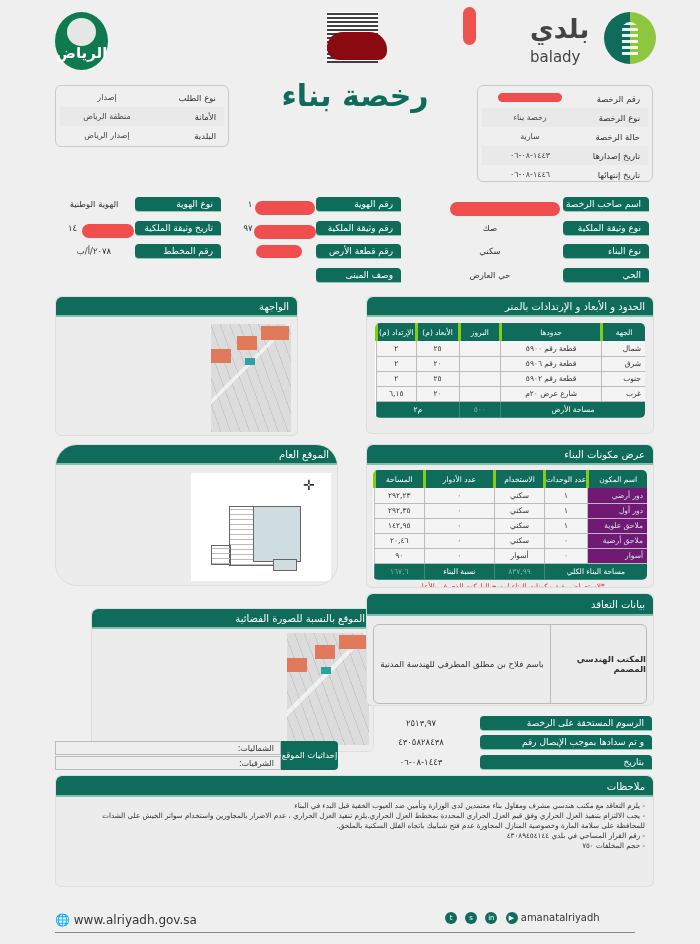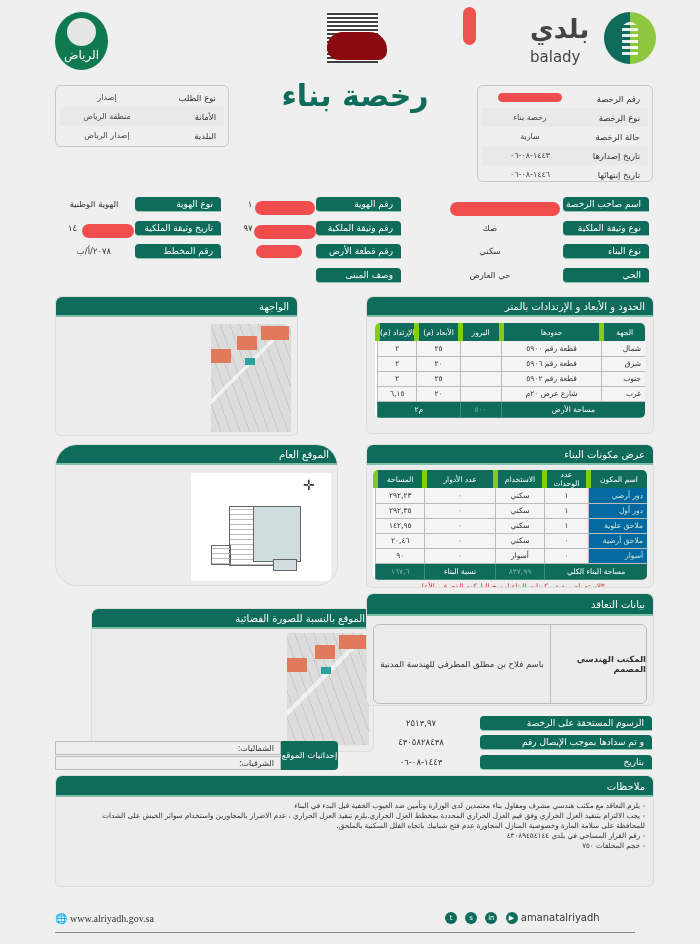--- a/index.html
+++ b/index.html
@@ -23,21 +23,21 @@
   .balady-en { position: absolute; left: 2px; top: 36px; font-size: 15px; color: #444; }
   .red-mark { left: 463px; top: 7px; width: 13px; height: 38px; background: #ef5350; border-radius: 7px; }
   .qr { left: 327px; top: 12px; width: 51px; height: 51px;
     background:
       repeating-linear-gradient(0deg, #222 0 2px, #fff 2px 4px),
       #222;
     background-blend-mode: normal; opacity: .85; }
   .qr-blob { left: 327px; top: 32px; width: 60px; height: 28px; background: #8b0a12; border-radius: 18px 20px 10px 14px; }
   .riyadh-logo { left: 55px; top: 12px; width: 53px; height: 58px; border-radius: 50%; background: #0f7a50; }
   .riyadh-logo::before { content: ""; position: absolute; left: 12px; top: 6px; width: 29px; height: 28px; border-radius: 50%; background: #e6e6e6; }
-  .riyadh-logo span { position: absolute; left: 0; right: 0; bottom: 8px; text-align: center; font-size: 12px; color: #fff; font-weight: normal; }
+  .riyadh-logo span { position: absolute; left: 0; right: 0; bottom: 8px; text-align: center; font-size: 15px; color: #fff; font-weight: bold; }
 
   .page-title { left: 280px; top: 78px; width: 150px; text-align: center; font-size: 30px; font-weight: bold; color: #0f6b5a; }
 
   
   .box { border: 1px solid #c9c9c9; border-radius: 6px; background: #efefef; }
   .kv-row { display: flex; height: 19px; align-items: center; font-size: 8.5px; }
   .kv-row .k { width: 70px; text-align: right; padding-right: 8px; color: #333; }
   .kv-row .v { flex: 1; text-align: center; color: #444; font-size: 8px; }
   .kv-row.alt { background: #e9e9e9; }
 
@@ -48,23 +48,23 @@
     border-radius: 4px 4px 0 4px; line-height: 15px; text-align: right; border-bottom: 1px solid #8fc9b4; }
   .pv { position: absolute; height: 15px; font-size: 8.5px; color: #333; line-height: 15px; text-align: center; }
 
   
   .panel { position: absolute; background: #ececec; border: 1px solid #ddd; border-radius: 6px; overflow: hidden; }
   .panel-head { height: 20px; background: #0f6b5a; color: #fff; font-size: 10px; padding-right: 8px; line-height: 20px;
     border-bottom: 2px solid #7fc0aa; border-radius: 6px 6px 0 0; }
 
   table { border-collapse: collapse; width: 100%; font-size: 7.5px; }
   .tbl-wrap { margin: 6px 8px; border-radius: 5px; overflow: hidden; background: #fff; }
-  th { background: #0f6b5a; color: #fff; font-weight: normal; height: 18px; border-left: 5px solid #84cc16; }
+  th { background: #0f6b5a; color: #fff; font-weight: normal; height: 18px; border-left: 3px solid #84cc16; }
   td { height: 15px; text-align: center; border-left: 1px solid #bbb; border-bottom: 1px solid #bbb; color: #333; background: #f4f4f4; }
-  td.name-cell { background: #0369a1; color: #cfe8df; text-align: right; padding-right: 4px; }
+  td.name-cell { background: #701a75; color: #cfe8df; text-align: right; padding-right: 4px; }
   tr.foot td { background: #0f6b5a; color: #fff; height: 16px; border-color: #3f8b7a; }
   tr.foot td.faint { color: #7fb5a5; }
 
   .map-img { position: absolute; background:
       linear-gradient(135deg, transparent 0 40%, rgba(255,255,255,.6) 40% 43%, transparent 43%),
       repeating-linear-gradient(70deg, #c9c9c9 0 1px, #dcdcdc 1px 9px),
       #d6d6d6; }
   .map-img .orange { position: absolute; background: #e07a5a; }
   .map-img .teal { position: absolute; background: #2aa3a0; }
 
@@ -331,21 +331,21 @@
   <div class="panel-head" style="height:21px; line-height:21px;">ملاحظات</div>
   <div class="notes-body">
     <div>- يلزم التعاقد مع مكتب هندسي مشرف ومقاول بناء معتمدين لدى الوزارة وتأمين ضد العيوب الخفية قبل البدء في البناء</div>
     <div>- يجب الالتزام بتنفيذ العزل الحراري وفق قيم العزل الحراري المحددة بمخطط العزل الحراري.يلزم تنفيذ العزل الحراري ، عدم الاضرار بالمجاورين واستخدام سواتر الخيش على الشدات</div>
     <div>للمحافظة على سلامة المارة وخصوصية المنازل المجاورة عدم فتح شبابيك باتجاه الفلل السكنية بالملحق.</div>
     <div>- رقم القرار المساحي في بلدي ٤٣٠٨٩٤٥٤١٤٤</div>
     <div>- حجم المخلفات ٧٥٠</div>
   </div>
 </div>
 
-<div class="abs" style="left:55px; top:913px; direction:ltr; font-size:10px; color:#333;font-family:Liberation Serif, serif;">
+<div class="abs" style="left:55px; top:913px; direction:ltr; font-size:12px; color:#333;">
   <span style="color:#0f6b5a;">🌐</span>
   <span>www.alriyadh.gov.sa</span>
 </div>
 <div class="abs" style="left:440px; top:912px; direction:ltr; font-size:10px; color:#333;">
   <span class="social">t</span>
   <span class="social">s</span>
   <span class="social">in</span>
   <span class="social">▶</span>
   <span>amanatalriyadh</span>
 </div>

